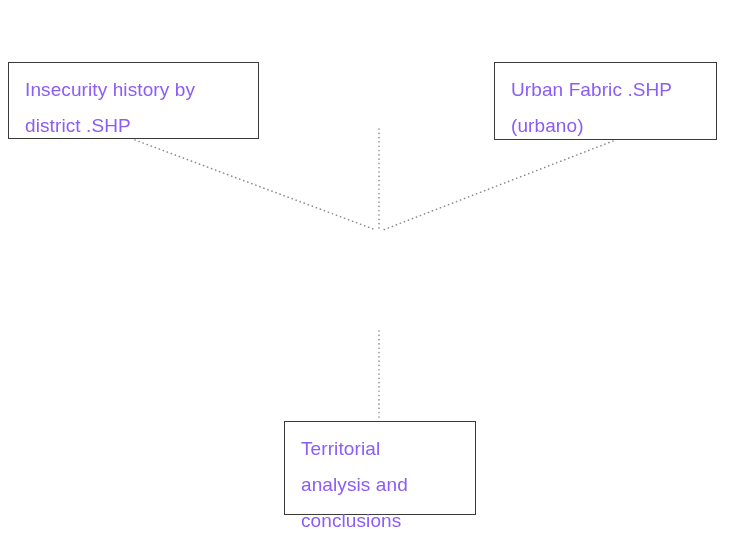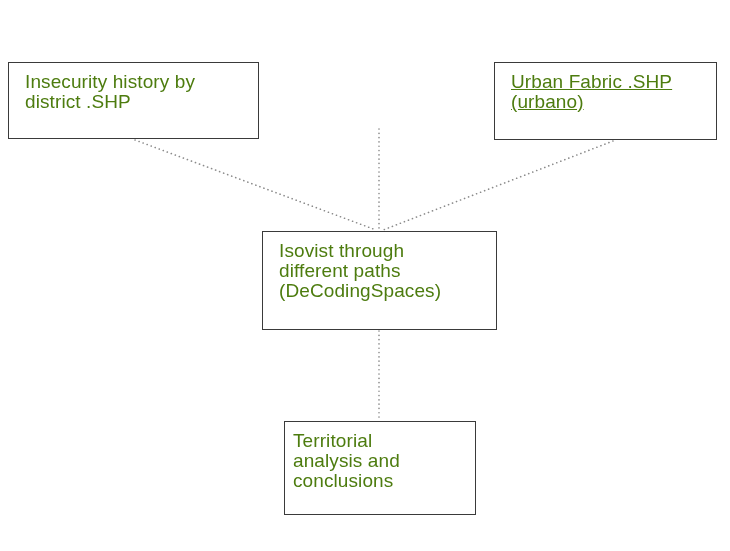--- a/index.html
+++ b/index.html
@@ -13,23 +13,23 @@
     height: 551px;
     background: #ffffff;
     overflow: hidden;
     font-family: "Liberation Sans", sans-serif;
   }
   .node {
     position: absolute;
     box-sizing: border-box;
     border: 1.5px solid #3a3a3a;
     background: #ffffff;
-    color: #4d7c0f;
+    color: #8b5cf6;
     font-size: 19px;
-    line-height: 20px;
+    line-height: 36px;
     letter-spacing: 0.1px;
     padding: 9px 14px 9px 16px;
     white-space: pre-line;
     z-index: 2;
   }
   .connectors {
     position: absolute;
     left: 0;
     top: 0;
     width: 730px;
@@ -54,24 +54,21 @@
     <line class="conn" x1="135" y1="140" x2="376" y2="230"></line>
     <line class="conn" x1="379" y1="129" x2="379" y2="230"></line>
     <line class="conn" x1="613" y1="141" x2="383" y2="230"></line>
     <line class="conn" x1="379" y1="331" x2="379" y2="420"></line>
   </svg>
 
   <div class="node" style="left:8px; top:62px; width:251px; height:77px;">Insecurity history by
 district  .SHP</div>
 
 
-  <div class="node" style="left:494px; top:62px; width:223px; height:78px;text-decoration:underline;">Urban Fabric .SHP
+  <div class="node" style="left:494px; top:62px; width:223px; height:78px;">Urban Fabric .SHP
 (urbano)</div>
 
-  <div class="node" style="left:262px; top:231px; width:235px; height:99px;">Isovist through
-different paths
-(DeCodingSpaces)</div>
 
-  <div class="node" style="left:284px; top:421px; width:192px; height:94px;padding-left:8px;">Territorial
+  <div class="node" style="left:284px; top:421px; width:192px; height:94px;">Territorial
 analysis and
 conclusions</div>
 
 </div>
 
 </body></html>

